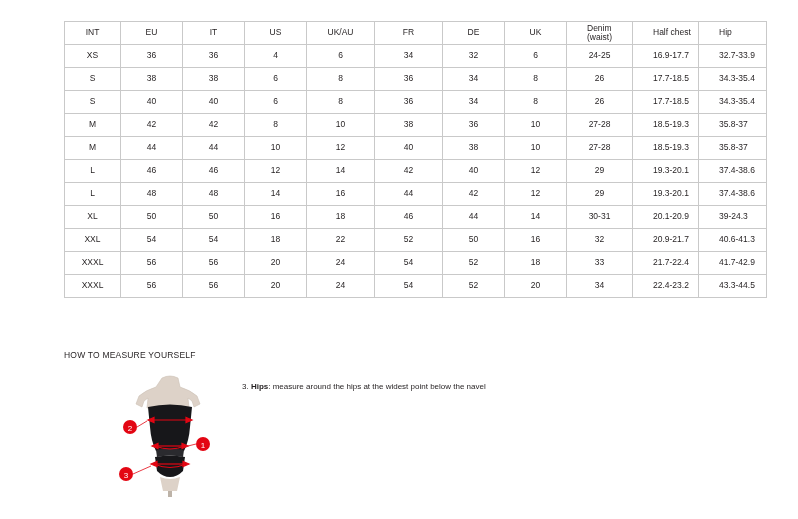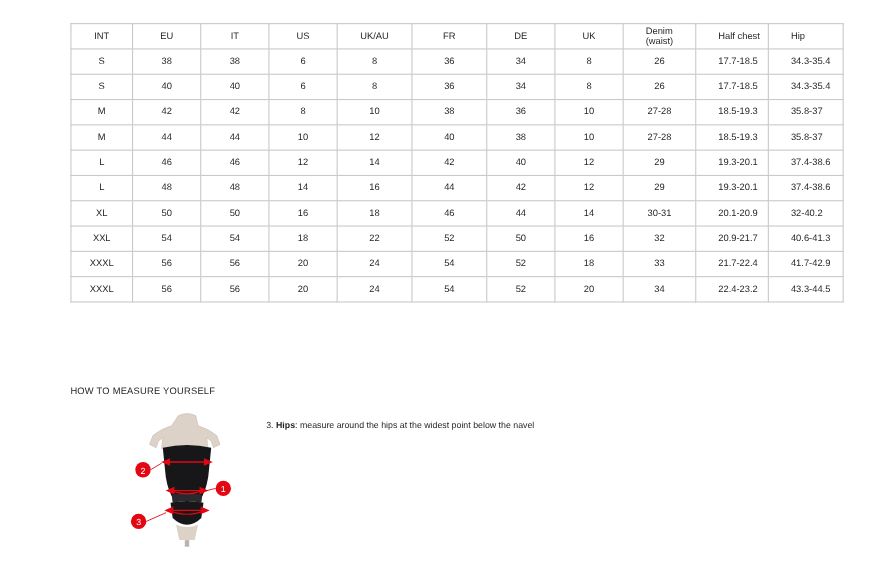--- a/index.html
+++ b/index.html
@@ -137,20 +137,33 @@
           <th>FR</th>
           <th>DE</th>
           <th>UK</th>
           <th class="left-pad">Denim (waist)</th>
           <th class="left-pad">Half chest</th>
           <th class="left-pad">Hip</th>
         </tr>
       </thead>
       <tbody>
         <tr>
+          <td>XS</td>
+          <td>36</td>
+          <td>36</td>
+          <td>4</td>
+          <td>6</td>
+          <td>34</td>
+          <td>32</td>
+          <td>6</td>
+          <td>24-25</td>
+          <td class="left-pad">16.9-17.7</td>
+          <td class="left-pad">32.7-33.9</td>
+        </tr>
+        <tr>
           <td>S</td>
           <td>38</td>
           <td>38</td>
           <td>6</td>
           <td>8</td>
           <td>36</td>
           <td>34</td>
           <td>8</td>
           <td>26</td>
           <td class="left-pad">17.7-18.5</td>
@@ -225,21 +238,21 @@
           <td>XL</td>
           <td>50</td>
           <td>50</td>
           <td>16</td>
           <td>18</td>
           <td>46</td>
           <td>44</td>
           <td>14</td>
           <td>30-31</td>
           <td class="left-pad">20.1-20.9</td>
-          <td class="left-pad">32-40.2</td>
+          <td class="left-pad">39-24.3</td>
         </tr>
         <tr>
           <td>XXL</td>
           <td>54</td>
           <td>54</td>
           <td>18</td>
           <td>22</td>
           <td>52</td>
           <td>50</td>
           <td>16</td>

